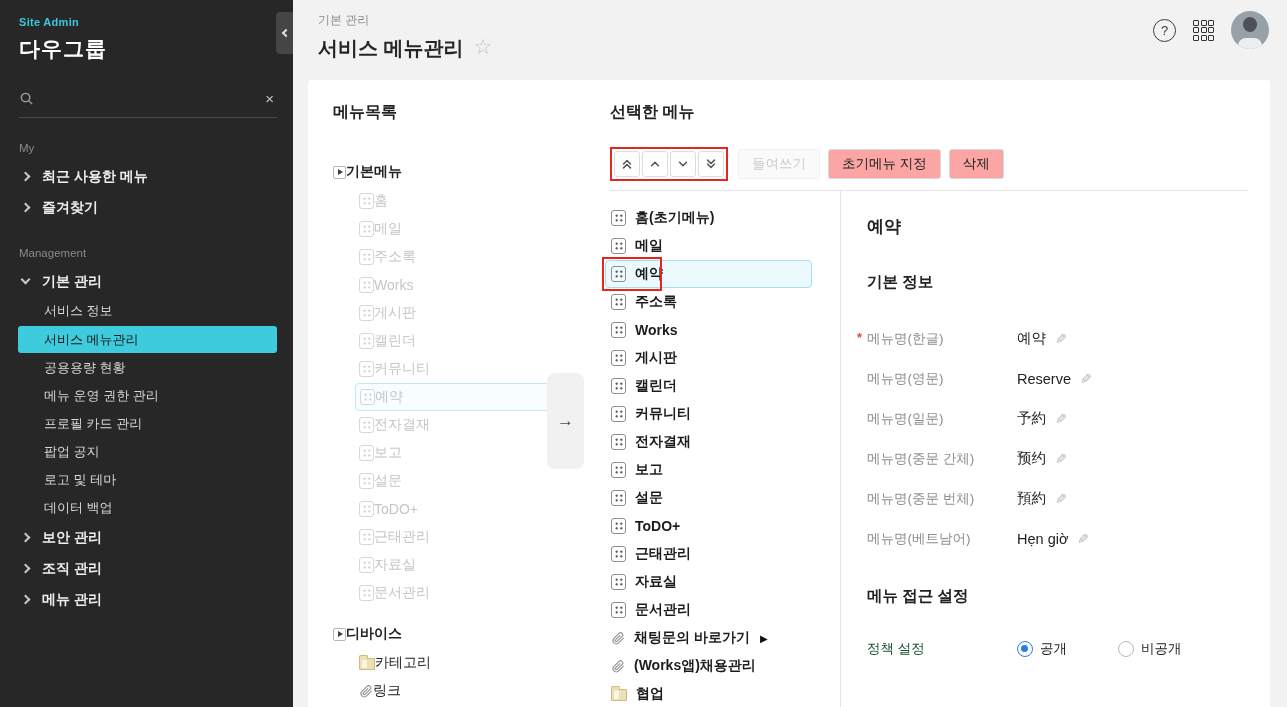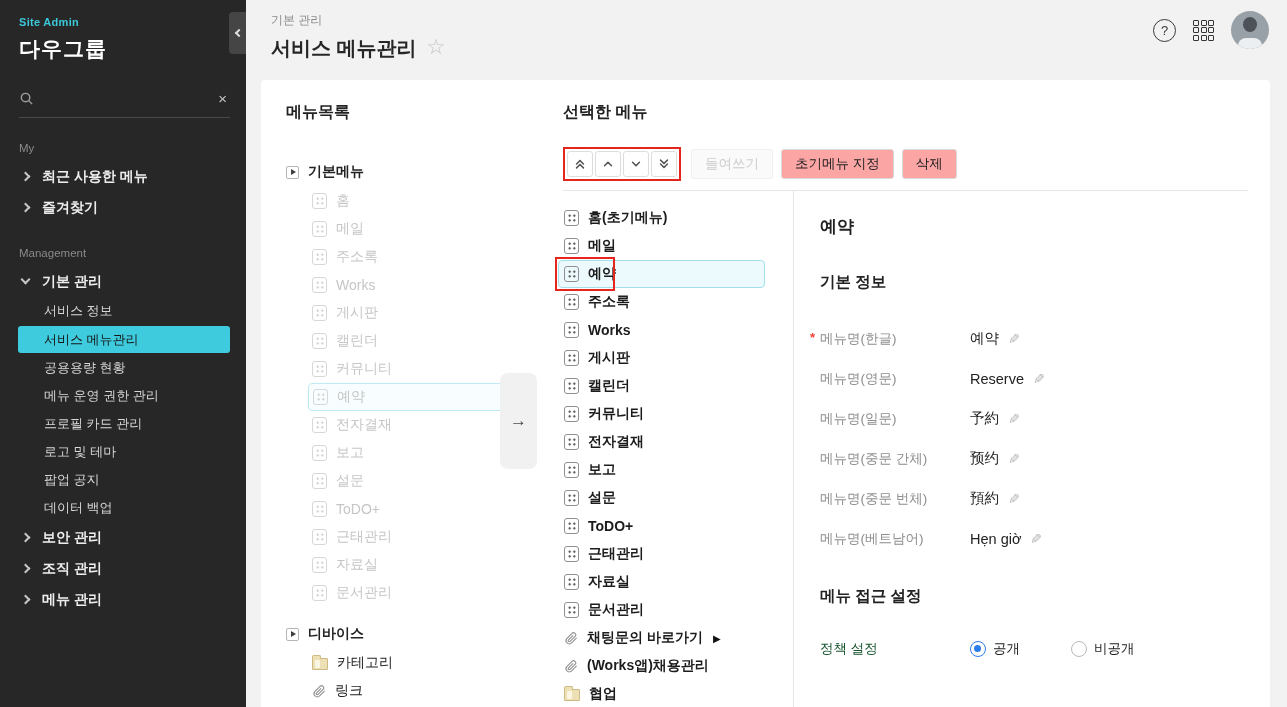--- a/index.html
+++ b/index.html
@@ -5,21 +5,21 @@
   * { box-sizing: border-box; }
   html,body { margin:0; padding:0; }
   body {
     width:1287px; height:707px; overflow:hidden;
     background:#f2f2f2; color:#222;
     font-family:"Liberation Sans","DejaVu Sans",sans-serif;
   }
   .app { display:flex; width:1287px; height:707px; }
 
   
-  .sidebar { width:246px; flex:none; background:#272727; position:relative; }
+  .sidebar { width:293px; flex:none; background:#272727; position:relative; }
   .brand { padding:16px 0 0 19px; }
   .brand-product { color:#3bc8da; font-size:11px; font-weight:bold; letter-spacing:.3px; }
   .brand-site { color:#fff; font-size:21px; font-weight:bold; margin-top:7px; letter-spacing:1px; }
   .collapse-tab { position:absolute; top:12px; right:0; width:17px; height:42px; background:#454545;
     border-radius:4px 0 0 4px; display:flex; align-items:center; justify-content:center; cursor:pointer; }
   .collapse-tab i { width:6px; height:6px; border-left:2px solid #dcdcdc; border-bottom:2px solid #dcdcdc;
     transform:rotate(45deg); margin-left:2px; }
   .search { margin:27px 16px 0 19px; display:flex; align-items:center; border-bottom:1px solid #4a4a4a; padding-bottom:10px; }
   .search input { flex:1; min-width:0; background:transparent; border:none; outline:none; color:#ddd; margin:0 6px; font-size:13px; }
   .search .close { color:#c4c4c4; font-size:15px; cursor:pointer; padding-right:3px; line-height:1; }
@@ -52,21 +52,21 @@
   .avatar::after { content:""; position:absolute; bottom:-3px; left:7px; width:24px; height:14px; border-radius:8px 8px 0 0; background:#eceff1; }
 
   .card { flex:1; background:#fff; margin:0 17px 0 15px; border-radius:4px 4px 0 0; display:flex;
     padding:22px 22px 0 25px; min-height:0; overflow:hidden; }
   h2.colhead { margin:0; font-size:16px; font-weight:bold; color:#222; }
 
   
   .menu-col { width:212px; flex:none; }
   .menu-col .colhead { margin-bottom:34px; }
   .tree { list-style:none; margin:0; padding:0; }
-  .tree li { display:flex; align-items:center; gap:9px; height:28px; font-size:14px; color:#222; cursor:pointer; white-space:nowrap; }
+  .tree li { display:flex; align-items:center; height:28px; font-size:14px; color:#222; cursor:pointer; white-space:nowrap; }
   .tree .t-parent { font-weight:bold; height:30px; }
   .tree li.spaced { margin-top:12px; }
   .tgl { display:none; width:13px; height:13px; border:1px solid #b5b5b5; border-radius:2px;
     align-items:center; justify-content:center; background:#fff; flex:none; }
   .tgl::before { content:""; border-left:5px solid #3f3f3f; border-top:3px solid transparent; border-bottom:3px solid transparent; margin-left:1px; }
   .tree .t-parent .tgl { display:inline-flex; }
   .gic { display:none; width:15px; height:16px; border:1.5px solid #8f8f8f; border-radius:3px; position:relative; flex:none; }
   .gic::before { content:""; position:absolute; left:2px; right:2px; top:2px; bottom:2px;
     background-image:radial-gradient(circle,#666 1px,transparent 1.3px); background-size:4.5px 4.5px; background-position:.5px .5px; }
   .tree .t-item { padding-left:26px; }
@@ -197,25 +197,25 @@
         <li class="t-child">
 
           <span class="lbl">메뉴 운영 권한 관리</span>
         </li>
         <li class="t-child">
 
           <span class="lbl">프로필 카드 관리</span>
         </li>
         <li class="t-child">
 
+          <span class="lbl">팝업 공지</span>
+        </li>
+        <li class="t-child">
+
           <span class="lbl">로고 및 테마</span>
-        </li>
-        <li class="t-child">
-
-          <span class="lbl">팝업 공지</span>
         </li>
         <li class="t-child">
 
           <span class="lbl">데이터 백업</span>
         </li>
         <li class="t-parent t-collapsed">
           <span class="chev"></span>
           <span class="lbl">보안 관리</span>
         </li>
         <li class="t-parent t-collapsed">

